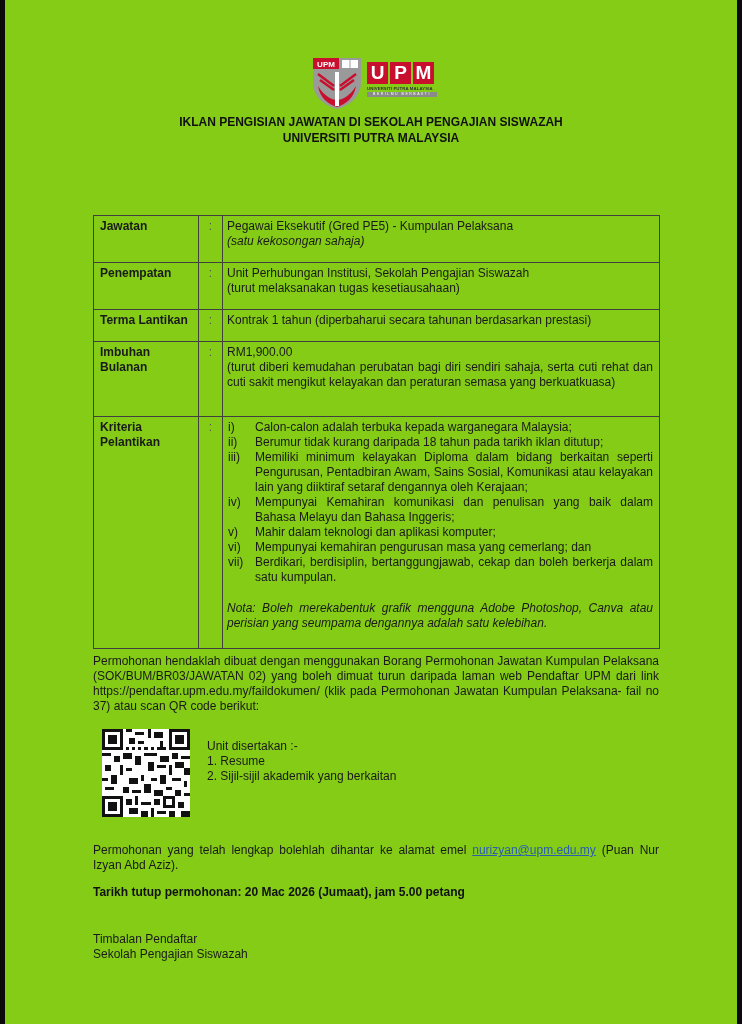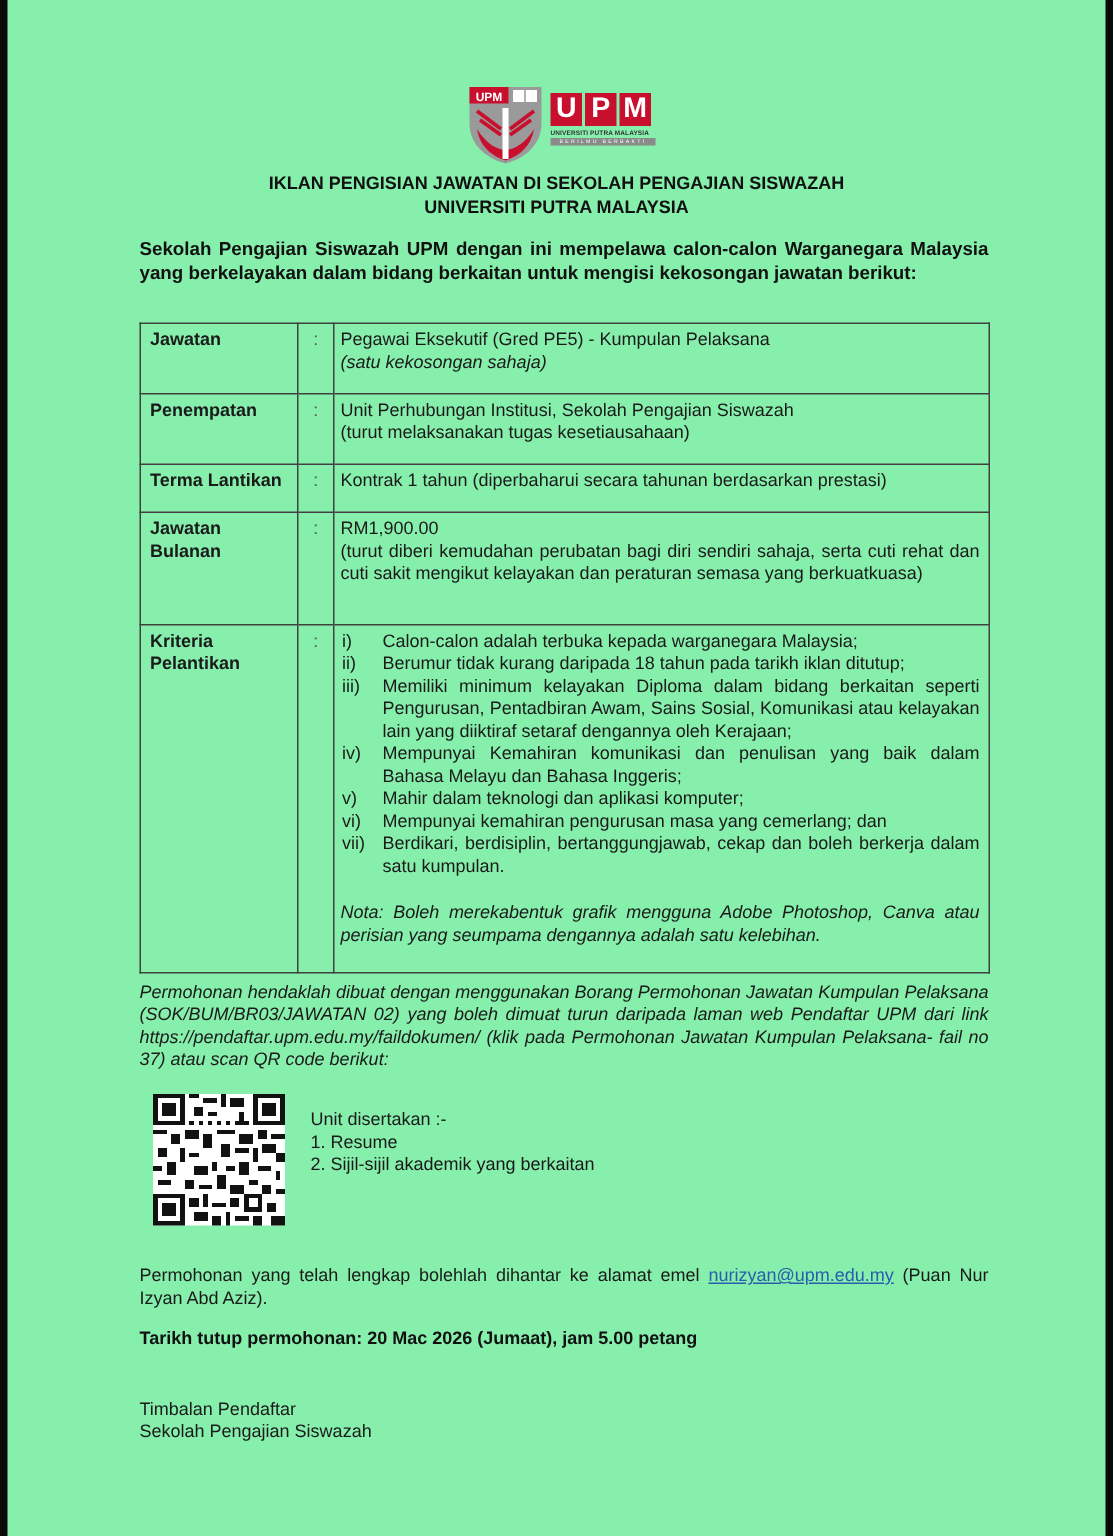--- a/index.html
+++ b/index.html
@@ -8,21 +8,21 @@
       height: 1024px;
       background: #0a0a0a;
       overflow: hidden;
     }
     .page {
       position: absolute;
       left: 5px;
       top: 0;
       width: 732px;
       height: 1024px;
-      background: #86efac;
+      background: #84cc16;
       font-family: "Liberation Sans", sans-serif;
       color: #1a1a1a;
     }
     
     .logo {
       position: absolute;
       left: 305px;
       top: 56px;
       width: 130px;
       height: 54px;
@@ -153,21 +153,21 @@
 
     .para {
       position: absolute;
       left: 88px;
       width: 566px;
       font-size: 12px;
       line-height: 15px;
       color: #1a1a1a;
       text-align: justify;
     }
-    .para.apply { top: 654px; font-style: italic; }
+    .para.apply { top: 654px; }
 
     .qr {
       position: absolute;
       left: 97px;
       top: 729px;
       width: 88px;
       height: 88px;
     }
     .attach {
       position: absolute;
@@ -223,21 +223,20 @@
         <div class="wm-letter">M</div>
       </div>
       <div class="wm-sub">UNIVERSITI PUTRA MALAYSIA</div>
       <div class="wm-motto">BERILMU BERBAKTI</div>
     </div>
   </div>
 
   <div class="title l1">IKLAN PENGISIAN JAWATAN DI SEKOLAH PENGAJIAN SISWAZAH</div>
   <div class="title l2">UNIVERSITI PUTRA MALAYSIA</div>
 
-  <div class="intro">Sekolah Pengajian Siswazah UPM dengan ini mempelawa calon-calon Warganegara Malaysia yang berkelayakan dalam bidang berkaitan untuk mengisi kekosongan jawatan berikut:</div>
 
   <table class="info">
     <tbody>
         <tr style="height:47px;">
       <td class="lbl">Jawatan</td>
       <td class="colon">:</td>
       <td class="val">
         <div>Pegawai Eksekutif (Gred PE5) - Kumpulan Pelaksana</div>
         <div class="italic">(satu kekosongan sahaja)</div>
       </td>
@@ -249,21 +248,21 @@
         <div>Unit Perhubungan Institusi, Sekolah Pengajian Siswazah</div>
         <div>(turut melaksanakan tugas kesetiausahaan)</div>
       </td>
     </tr>
     <tr style="height:32px;">
       <td class="lbl">Terma Lantikan</td>
       <td class="colon">:</td>
       <td class="val">Kontrak 1 tahun (diperbaharui secara tahunan berdasarkan prestasi)</td>
     </tr>
     <tr style="height:75px;">
-      <td class="lbl">Jawatan Bulanan</td>
+      <td class="lbl">Imbuhan Bulanan</td>
       <td class="colon">:</td>
       <td class="val">
         <div>RM1,900.00</div>
         <div>(turut diberi kemudahan perubatan bagi diri sendiri sahaja, serta cuti rehat dan cuti sakit mengikut kelayakan dan peraturan semasa yang berkuatkuasa)</div>
       </td>
     </tr>
     <tr>
       <td class="lbl">Kriteria Pelantikan</td>
       <td class="colon">:</td>
       <td class="val">

